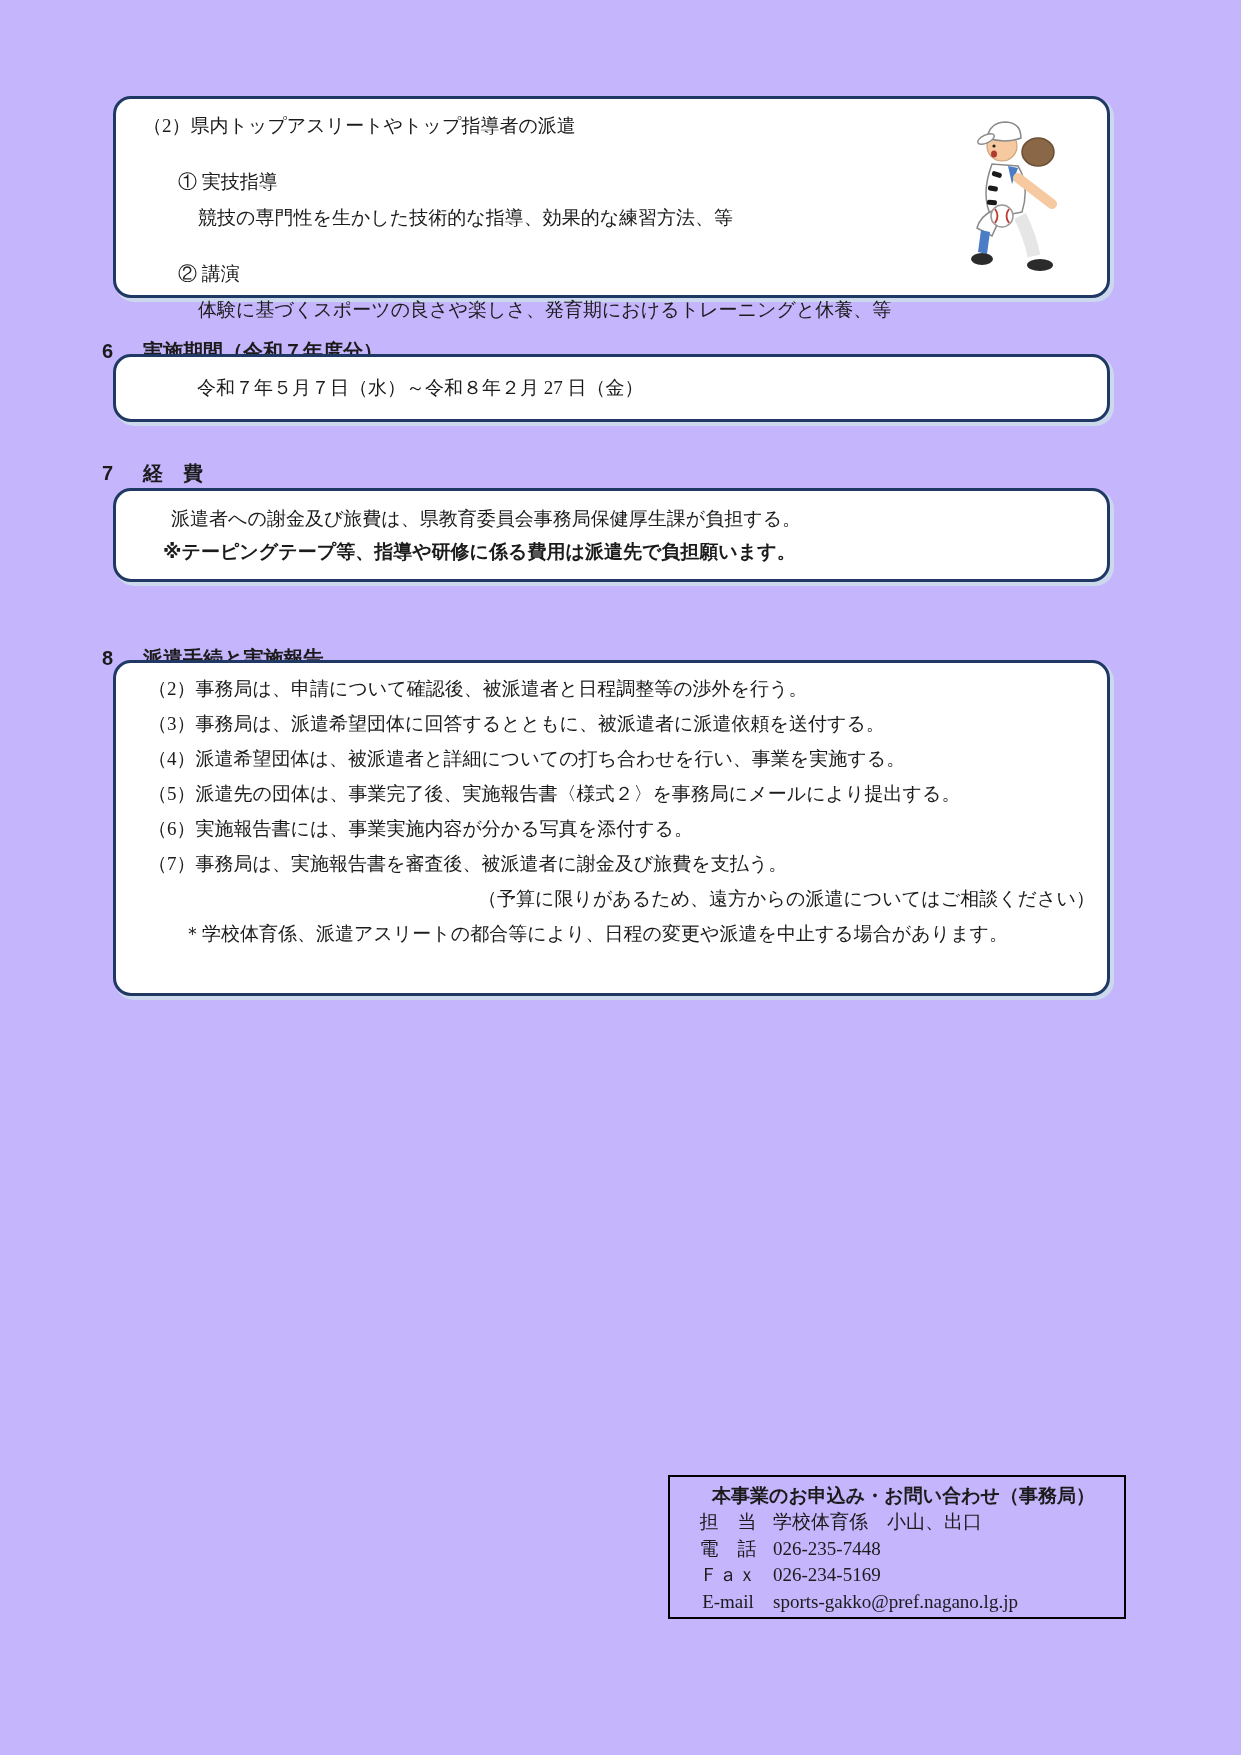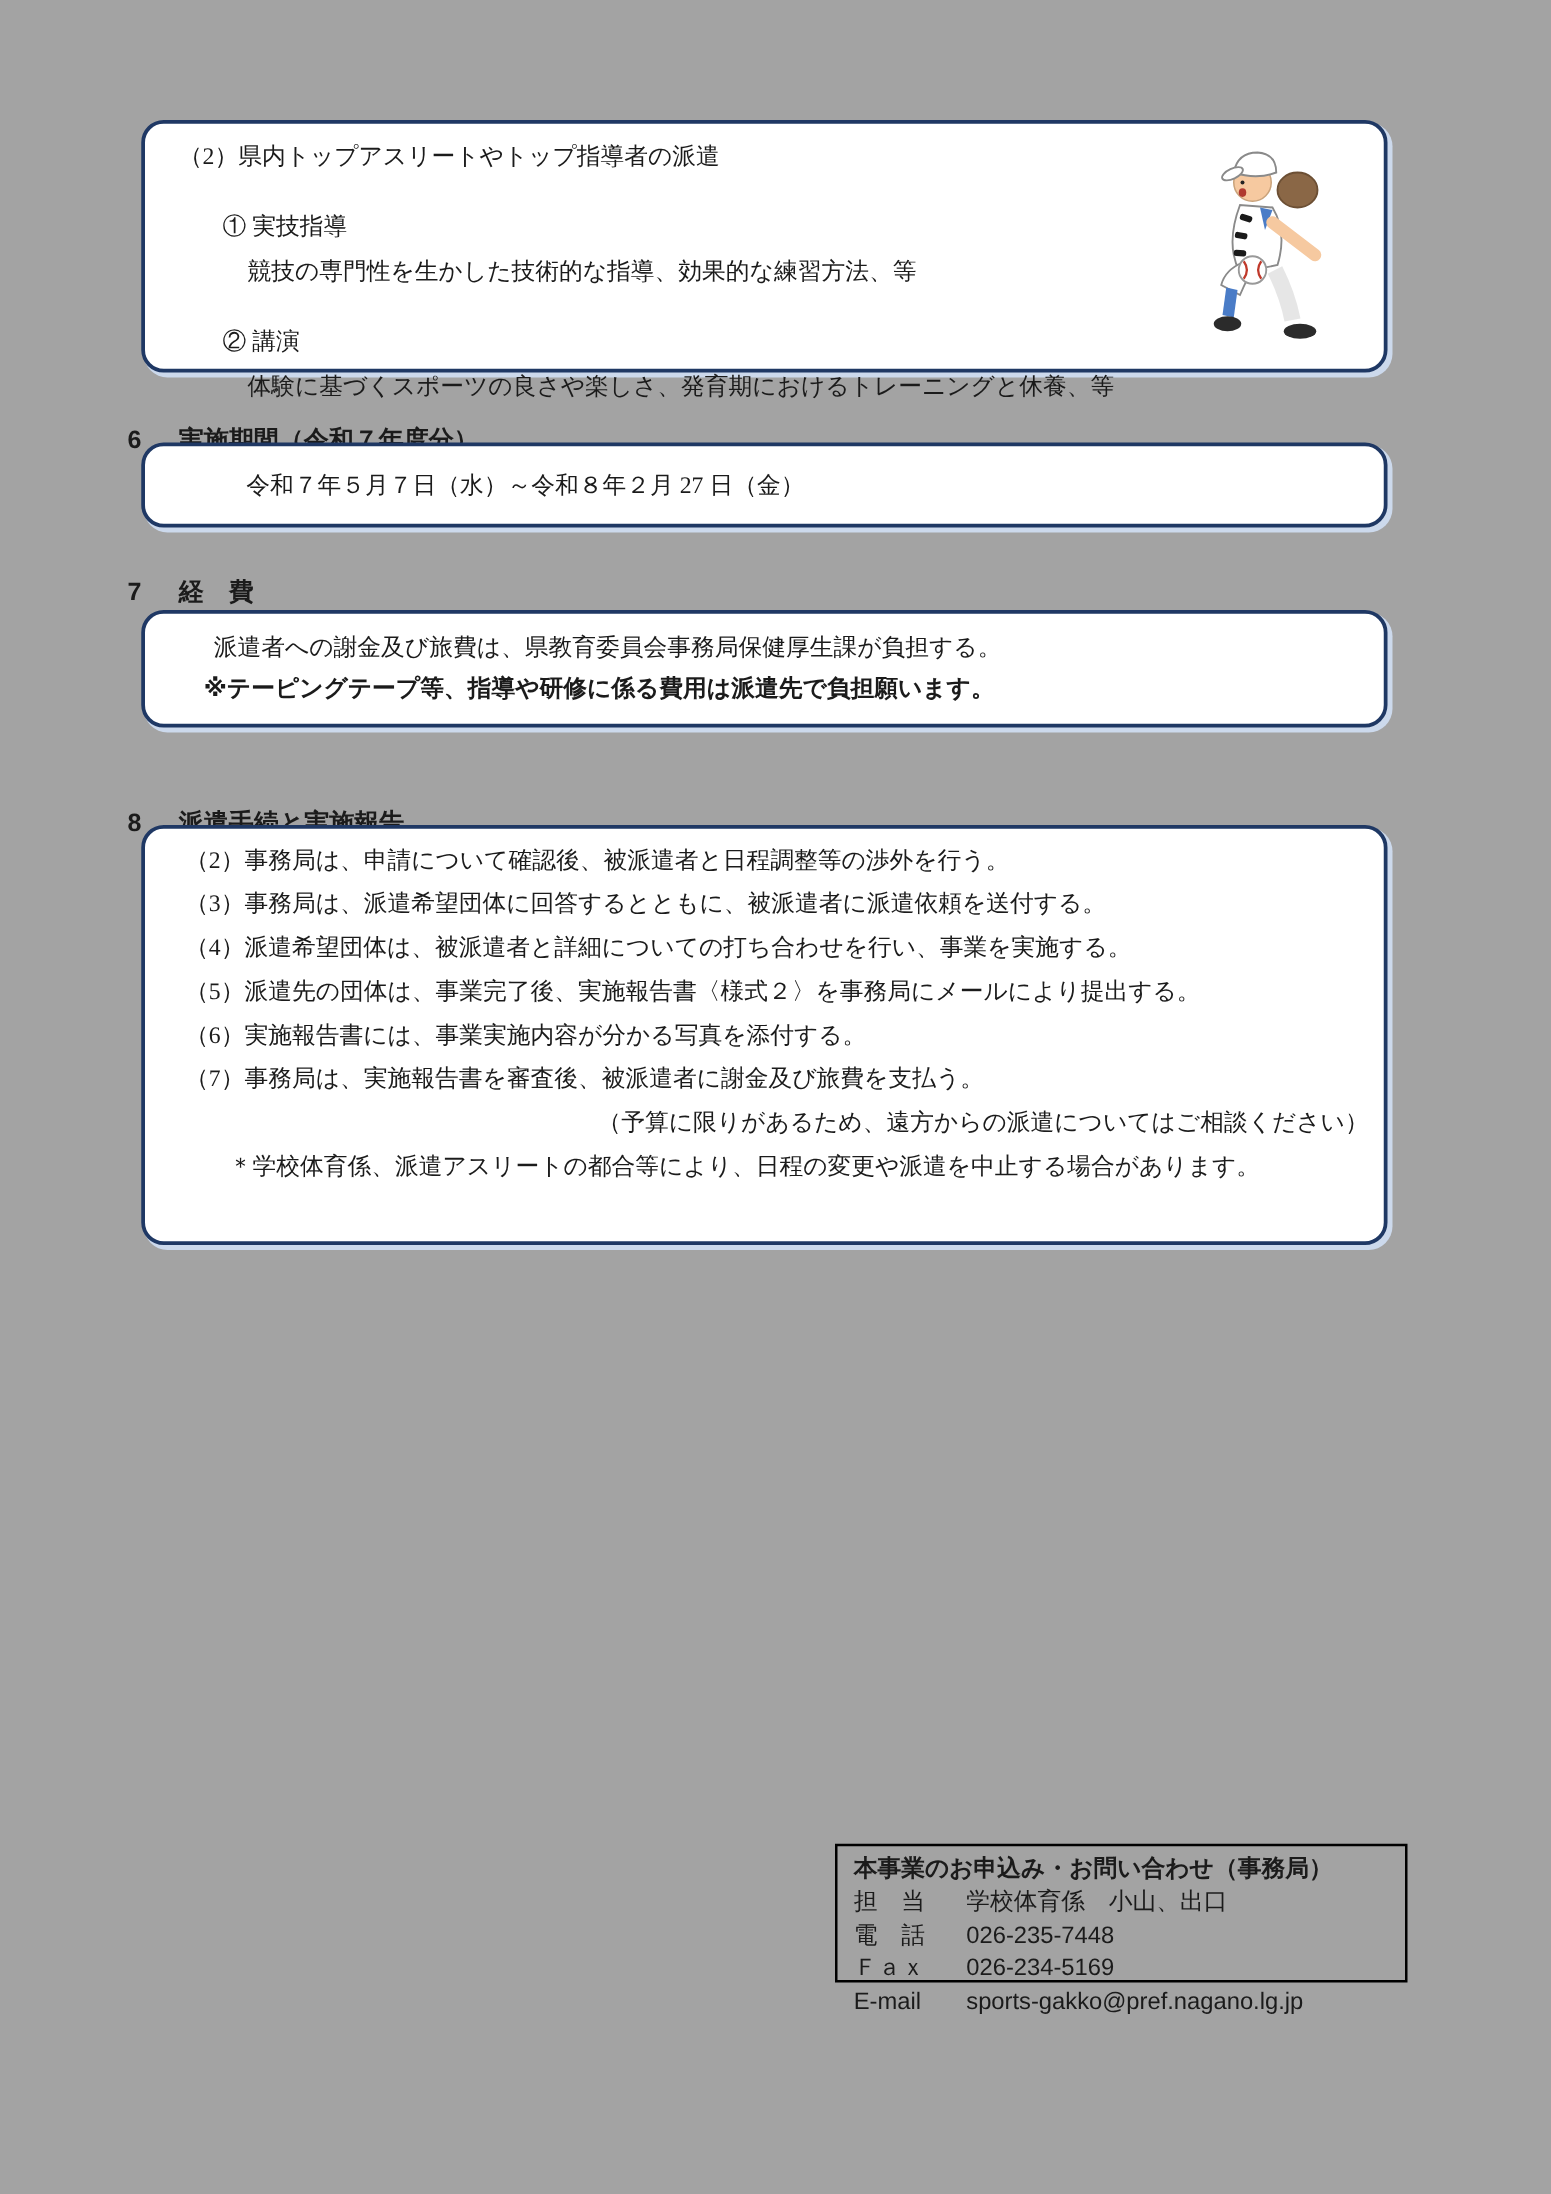--- a/index.html
+++ b/index.html
@@ -1,19 +1,19 @@
 <!DOCTYPE html>
 <html><head>
 <meta charset="utf-8">
 <style>
   html,body{margin:0;padding:0;background:#ffffff;}
   .page{
     position:relative;
     width:1241px;height:1755px;
-    background:#a3a3a3;
+    background:#c4b5fd;
     color:#1b1b1b;
     font-family:"Liberation Serif","DejaVu Serif",serif;
     font-size:19px;
     overflow:hidden;
   }
   
   .rbox{
     position:absolute;left:113px;width:997px;
     background:#ffffff;
     border:3.5px solid #1f3864;
@@ -45,25 +45,26 @@
     font-weight:bold;padding-left:47px;
   }
 
   .proc-line{height:35px;line-height:35px;padding-left:32px;white-space:nowrap;}
   .proc-budget-note{padding-left:362px;}
   .proc-cancel-note{padding-left:67px;}
 
   .illustration{position:absolute;left:950px;top:116px;width:122px;height:160px;}
 
   .contact-box{
-    position:absolute;left:668px;top:1475px;width:458px;height:111px;
+    position:absolute;left:668px;top:1475px;width:458px;height:144px;
     border:2px solid #000000;box-sizing:border-box;
-    font-family:Liberation Sans, sans-serif;
+    font-family:Liberation Serif, serif;
     font-size:19px;
     padding:5px 0 0 13px;
+    text-align:center;
   }
   .c-title{font-weight:bold;height:27px;line-height:27px;white-space:nowrap;}
   .c-row{display:flex;height:26.5px;line-height:26.5px;white-space:nowrap;}
   .c-label{width:90px;flex:0 0 90px;}
 </style>
 </head>
 <body>
 
 <div class="page">
 

